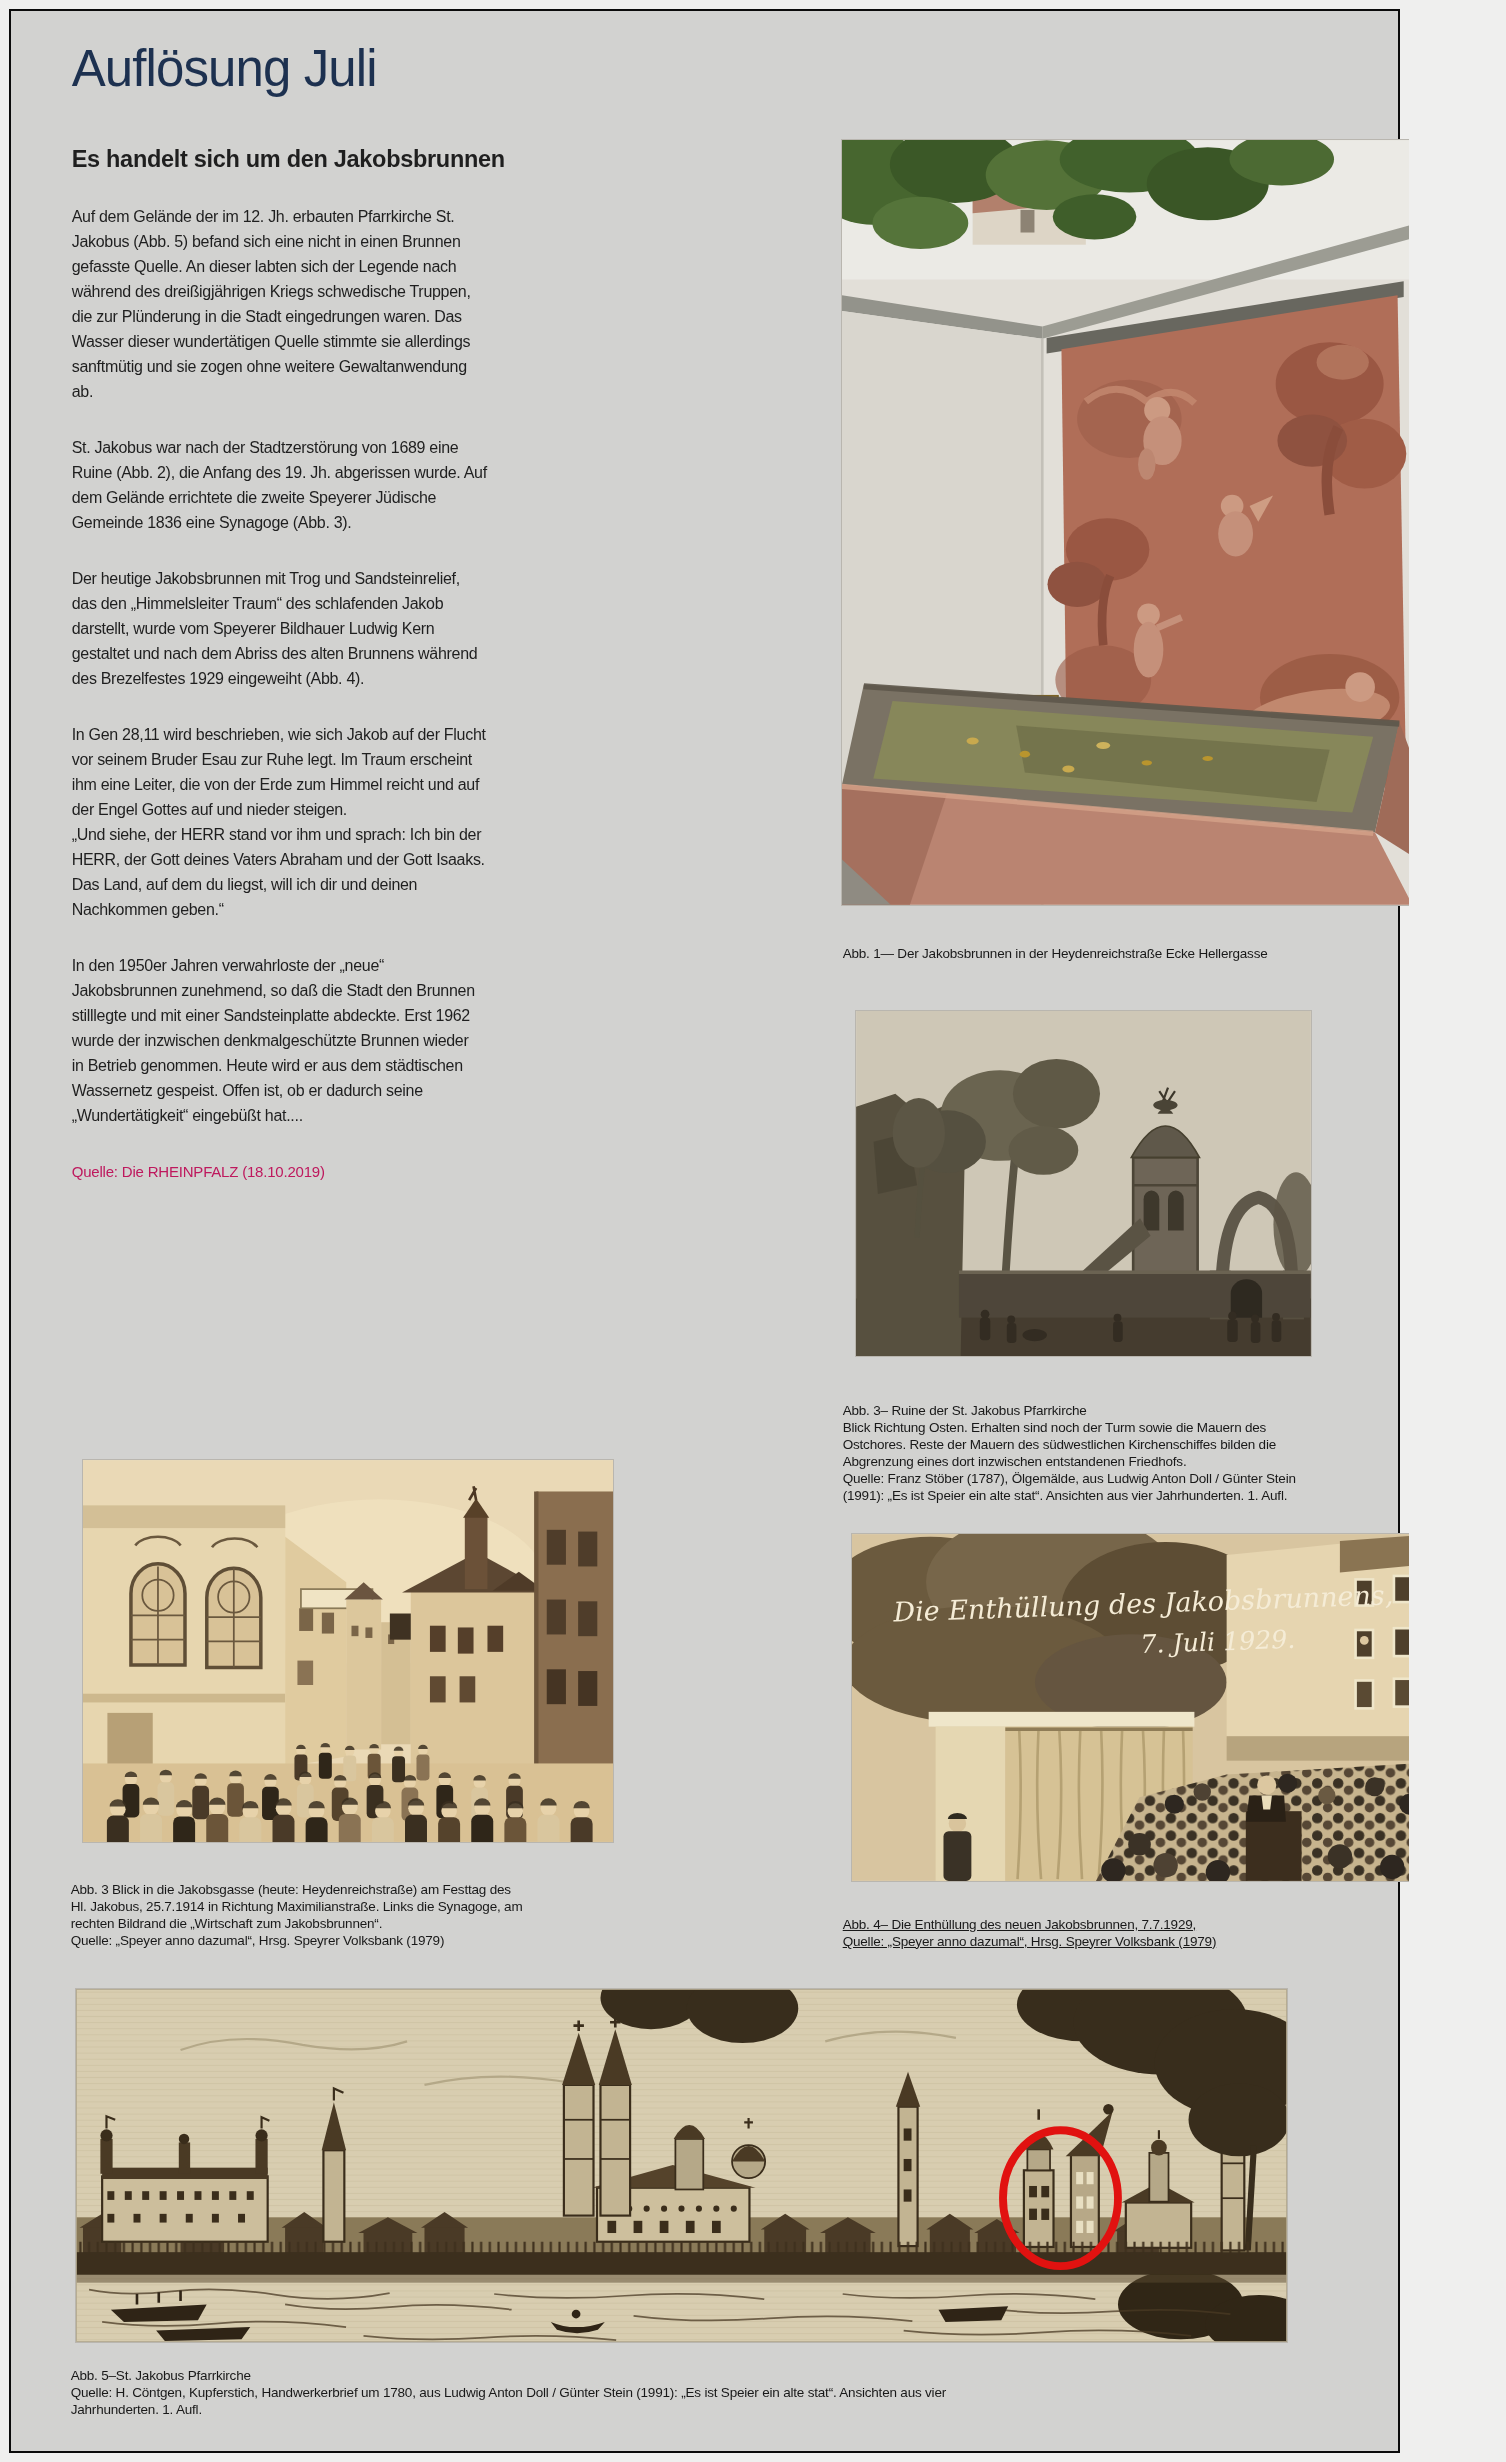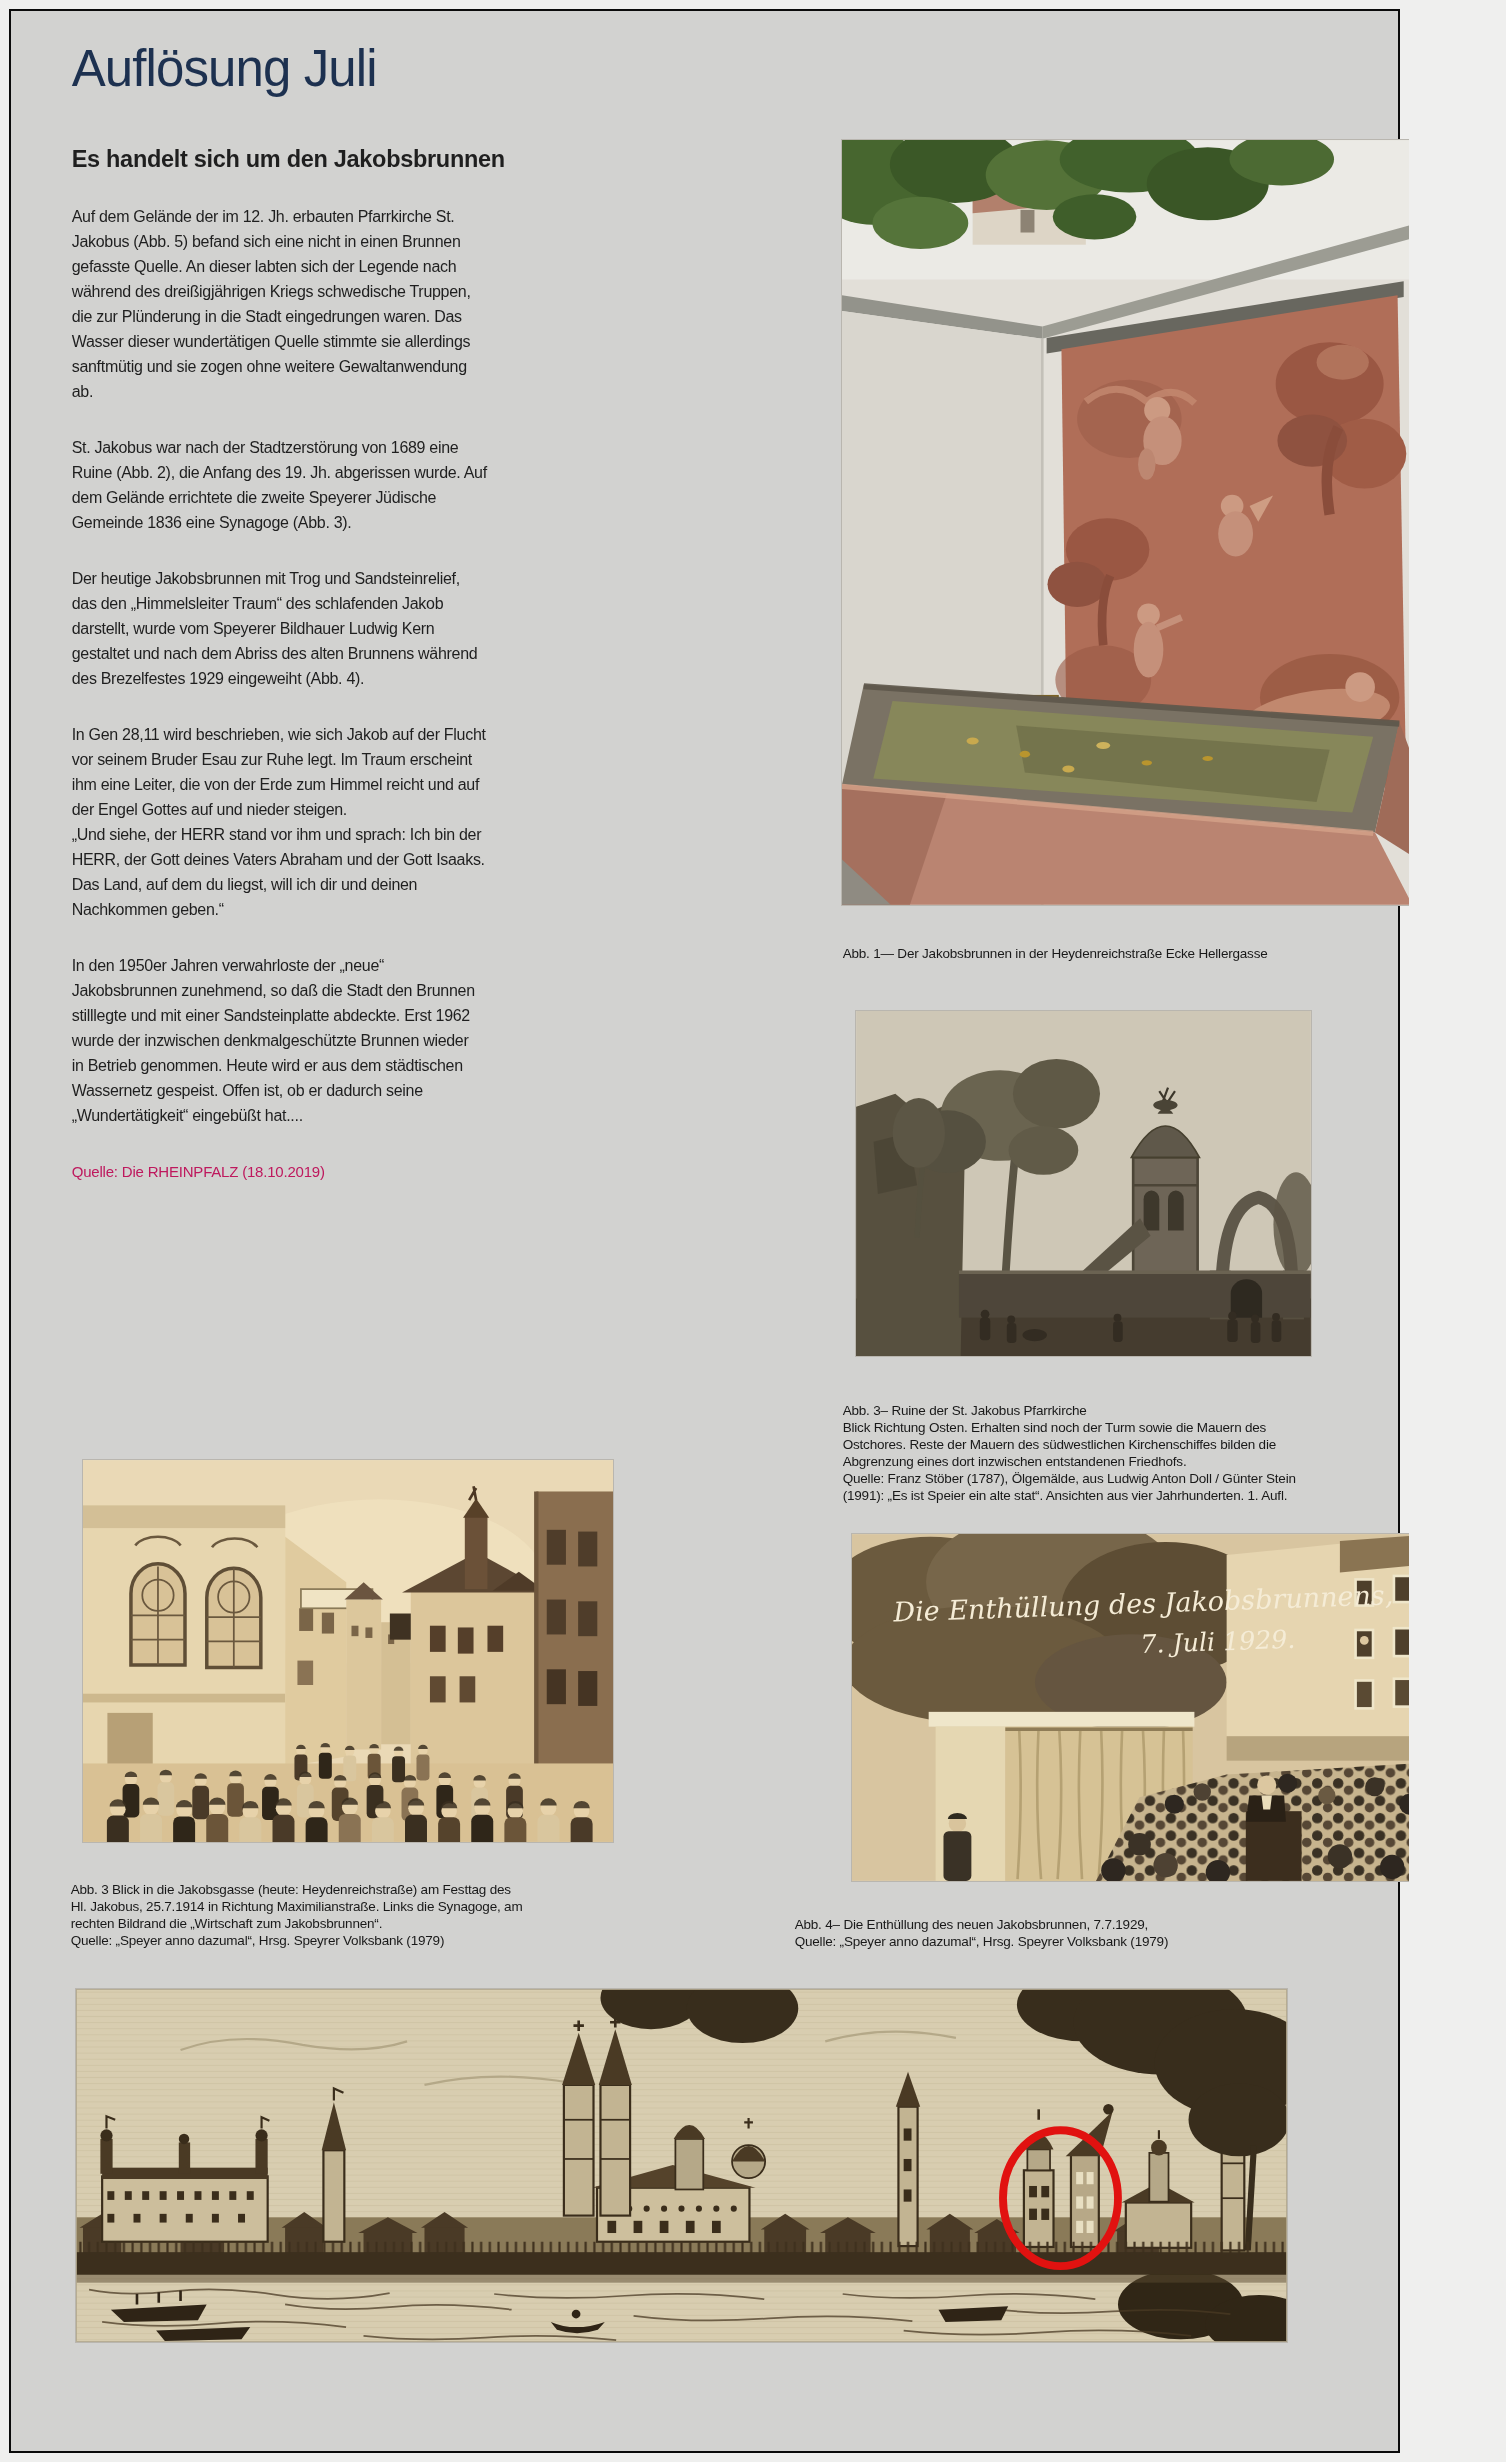--- a/index.html
+++ b/index.html
@@ -486,21 +486,21 @@
             <polygon points="456,300 496,300 498,330 452,330" fill="#2a2116"></polygon>
             <polygon points="470,300 482,300 480,316 472,316" fill="#e9dcba"></polygon>
           </g>
         </g>
         <g transform="rotate(-2 60 100)">
           <text x="48" y="100" font-size="31" font-style="italic" font-family="DejaVu Serif, serif" fill="#f5ecd6">Die Enthüllung des Jakobsbrunnens,</text>
           <text x="330" y="146" font-size="29" font-style="italic" font-family="DejaVu Serif, serif" fill="#f5ecd6">7. Juli 1929.</text>
         </g>
       </svg>
     </div>
-    <div class="caption" style="left:784px;top:1905px;width:593px;">Abb. 4– Die Enthüllung des neuen Jakobsbrunnen, 7.7.1929,
+    <div class="caption" style="left:832px;top:1905px;width:593px;text-decoration:underline;">Abb. 4– Die Enthüllung des neuen Jakobsbrunnen, 7.7.1929,
 Quelle: „Speyer anno dazumal“, Hrsg. Speyrer Volksbank (1979)</div>
 
     <div class="photo" style="left:64px;top:1977px;width:1211px;height:353px;">
       <svg width="1211" height="353" viewBox="0 0 1390 405">
         <defs>
           <pattern id="hatch" width="7" height="7" patternUnits="userSpaceOnUse">
             <path d="M0 3.5 H7" stroke="#c8bc9c" stroke-width="1.2"></path>
           </pattern>
           <pattern id="fence" width="10" height="14" patternUnits="userSpaceOnUse">
             <path d="M5 0 V14" stroke="#3e301d" stroke-width="2.5"></path>
@@ -686,16 +686,19 @@
             <polygon points="92,392 200,388 190,402 102,404"></polygon>
             <path d="M545,382 q28,12 62,0 l-8,9 q-24,8 -47,0 z"></path>
             <circle cx="574" cy="373" r="5"></circle>
             <polygon points="990,368 1070,364 1062,380 998,382"></polygon>
           </g>
         </g>
         <ellipse cx="1130" cy="240" rx="66" ry="78" fill="none" stroke="#e11210" stroke-width="9"></ellipse>
         <rect x="0.5" y="0.5" width="1389" height="404" fill="none" stroke="#b3a98e" stroke-width="1"></rect>
       </svg>
     </div>
+    <div class="caption" style="left:60px;top:2356px;width:1237px;">Abb. 5–St. Jakobus Pfarrkirche
+Quelle: H. Cöntgen, Kupferstich, Handwerkerbrief um 1780, aus Ludwig Anton Doll / Günter Stein (1991): „Es ist Speier ein alte stat“. Ansichten aus vier
+Jahrhunderten. 1. Aufl.</div>
 
   </div>
 </div>
 
 
 </body></html>

